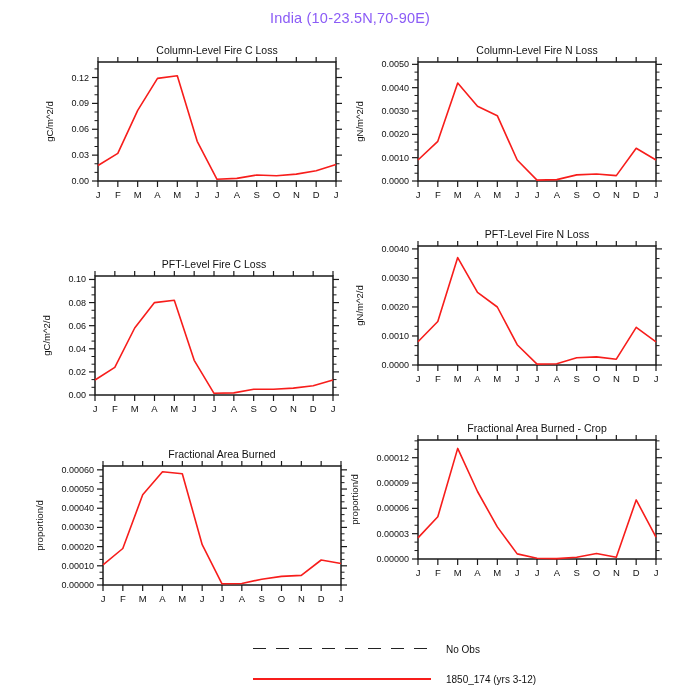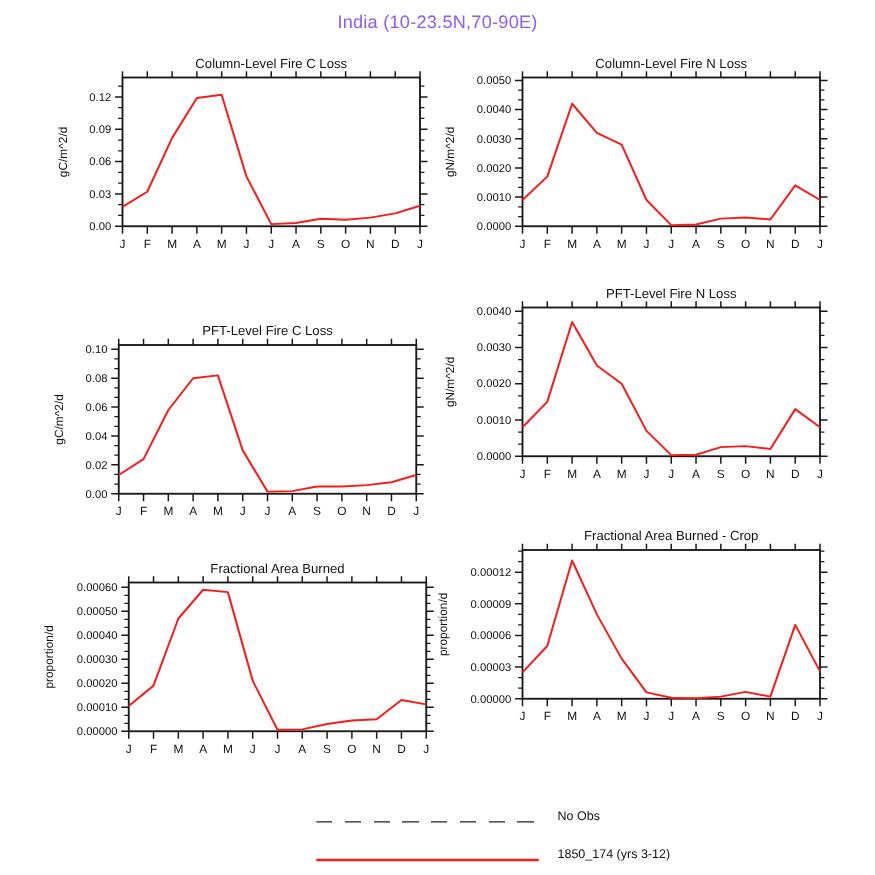--- a/index.html
+++ b/index.html
@@ -12,21 +12,21 @@
     font-size:14.5px;color:#8b5cf6;letter-spacing:.2px;
   }
   .panel{position:absolute;width:330px;height:168px;}
   .panel-0{left:18px;top:38px;}
   .panel-1{left:338px;top:38px;text-decoration:underline;}
   .panel-2{left:15px;top:222px;margin-top:30px;}
   .panel-3{left:338px;top:222px;}
   .panel-4{left:23px;top:406px;margin-top:36px;}
   .panel-5{left:338px;top:416px;}
   .legend{position:absolute;left:253px;top:639px;}
-  .legend-row{display:flex;align-items:flex-end;height:20px;margin-bottom:10px;}
+  .legend-row{display:flex;align-items:center;height:20px;margin-bottom:10px;}
   .legend-swatch{width:178px;}
   .legend-swatch.dashed{height:2px;background:repeating-linear-gradient(90deg,#222 0 13px,transparent 13px 23px);background-position:center;background-size:100% 1.4px;background-repeat:no-repeat;}
   .legend-swatch.solid{height:1.6px;}
   .legend-label{margin-left:15px;font-size:10px;color:#111;white-space:nowrap;}
   svg text{font-family:"Liberation Sans", sans-serif;}
 </style>
 </head>
 <body>
 
 <div class="figure">

